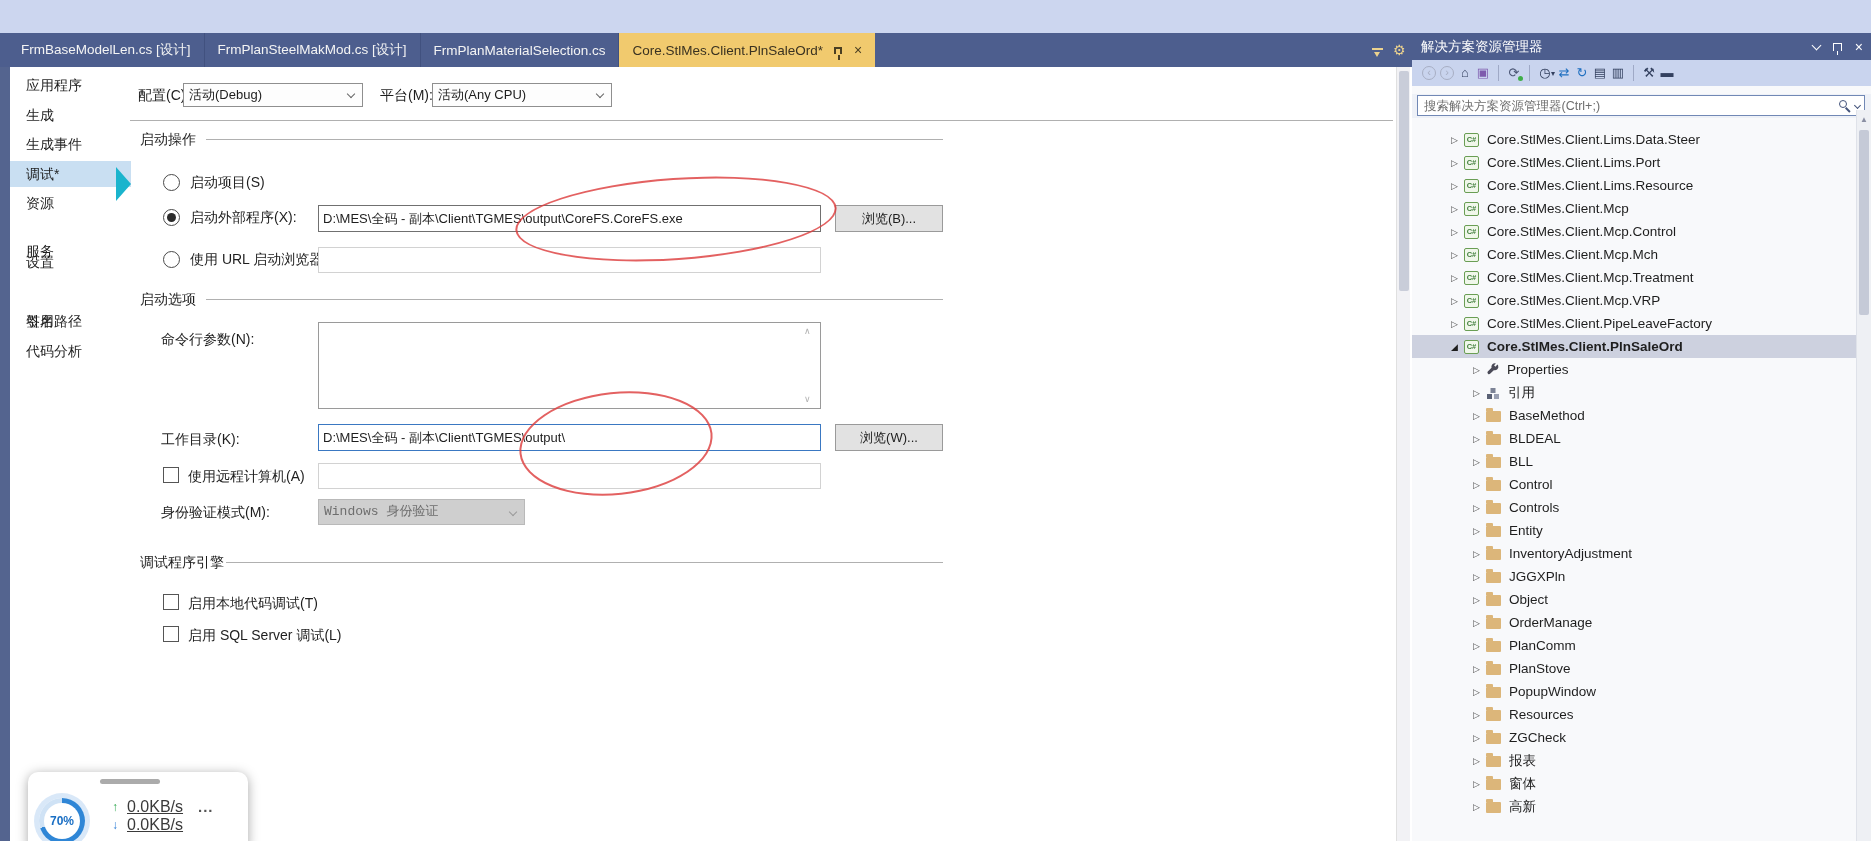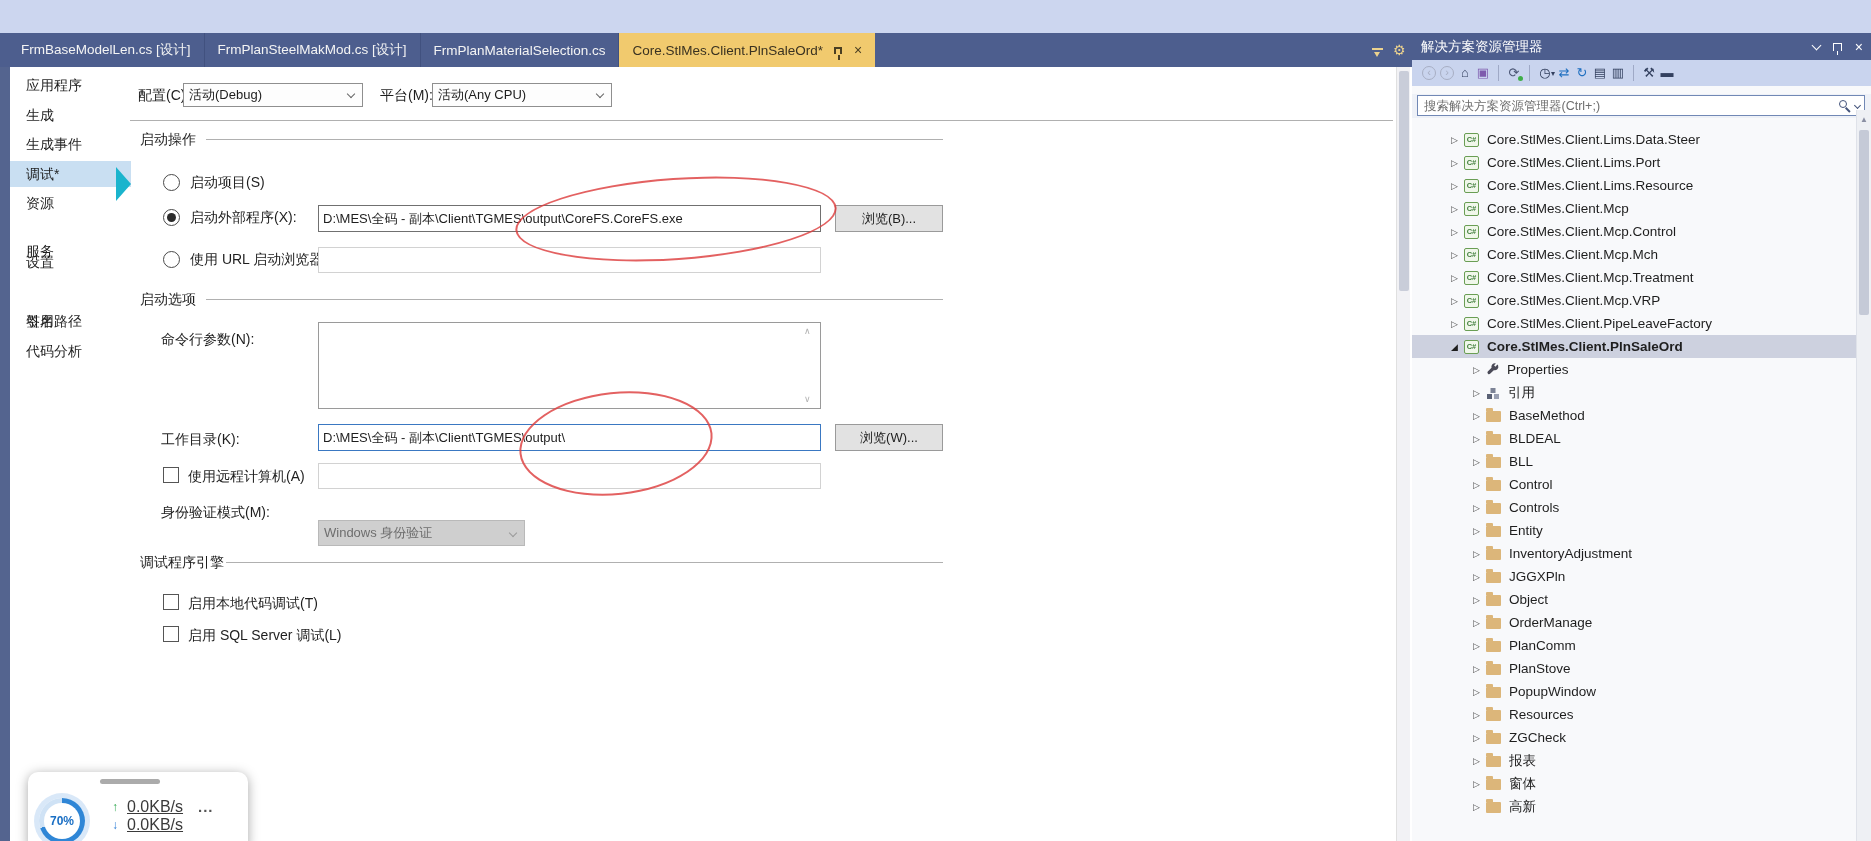--- a/index.html
+++ b/index.html
@@ -167,21 +167,21 @@
 
     <div class="flabel" style="left:151px;top:362px;">工作目录(K):</div>
     <div class="tb focus" style="left:308px;top:357px;width:503px;height:27px;">D:\MES\全码 - 副本\Client\TGMES\output\</div>
     <div class="btn" style="left:825px;top:357px;width:108px;height:27px;">浏览(W)...</div>
 
     <div class="cb" style="left:153px;top:400px;"></div>
     <div class="flabel" style="left:178px;top:399px;">使用远程计算机(A)</div>
     <div class="tb dim" style="left:308px;top:396px;width:503px;height:26px;"></div>
 
     <div class="flabel" style="left:151px;top:435px;">身份验证模式(M):</div>
-    <div class="combo disabled" style="left:308px;top:453px;width:207px;height:26px;line-height:24px;">
+    <div class="combo disabled" style="left:308px;top:432px;width:207px;height:26px;line-height:24px;font-family:Liberation Mono, monospace;">
       <span>Windows 身份验证</span><span class="chev" style="top:9px;"></span>
     </div>
 
     <div class="gl" style="left:130px;top:487px;">调试程序引擎</div>
     <div class="gline" style="left:216px;top:495px;width:717px;"></div>
 
     <div class="cb" style="left:153px;top:527px;"></div>
     <div class="flabel" style="left:178px;top:526px;">启用本地代码调试(T)</div>
     <div class="cb" style="left:153px;top:559px;"></div>
     <div class="flabel" style="left:178px;top:558px;">启用 SQL Server 调试(L)</div>

